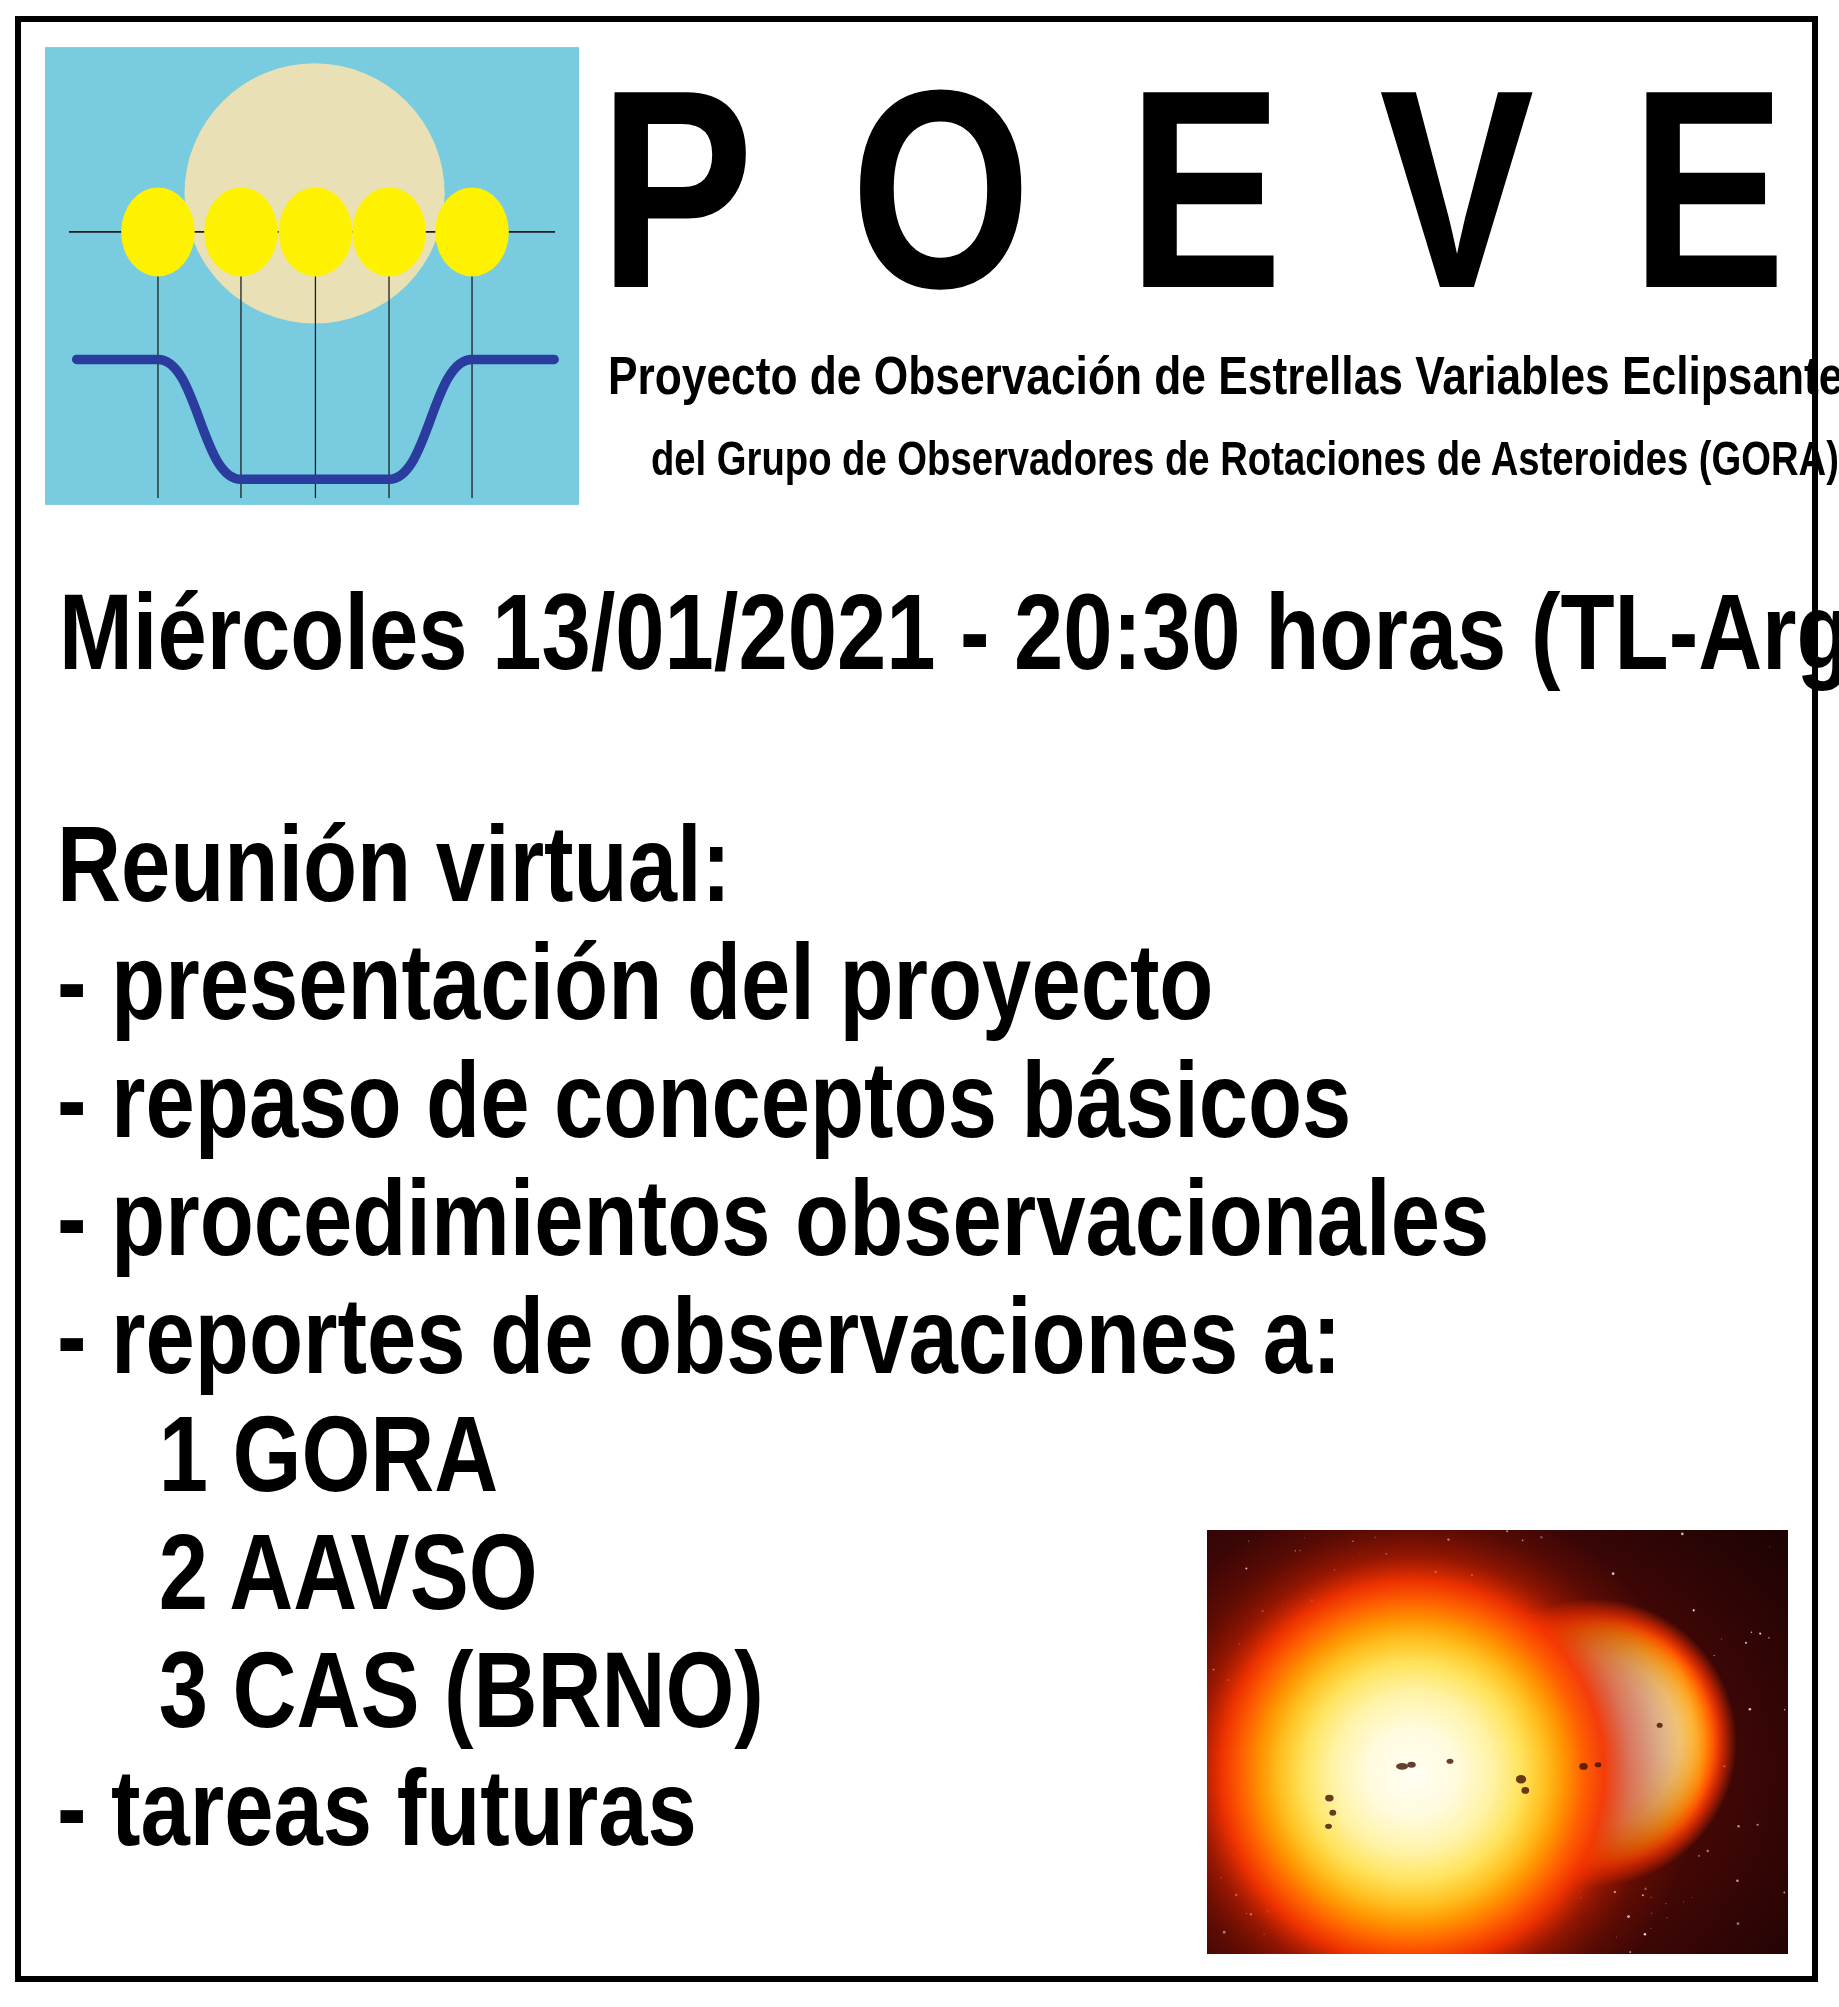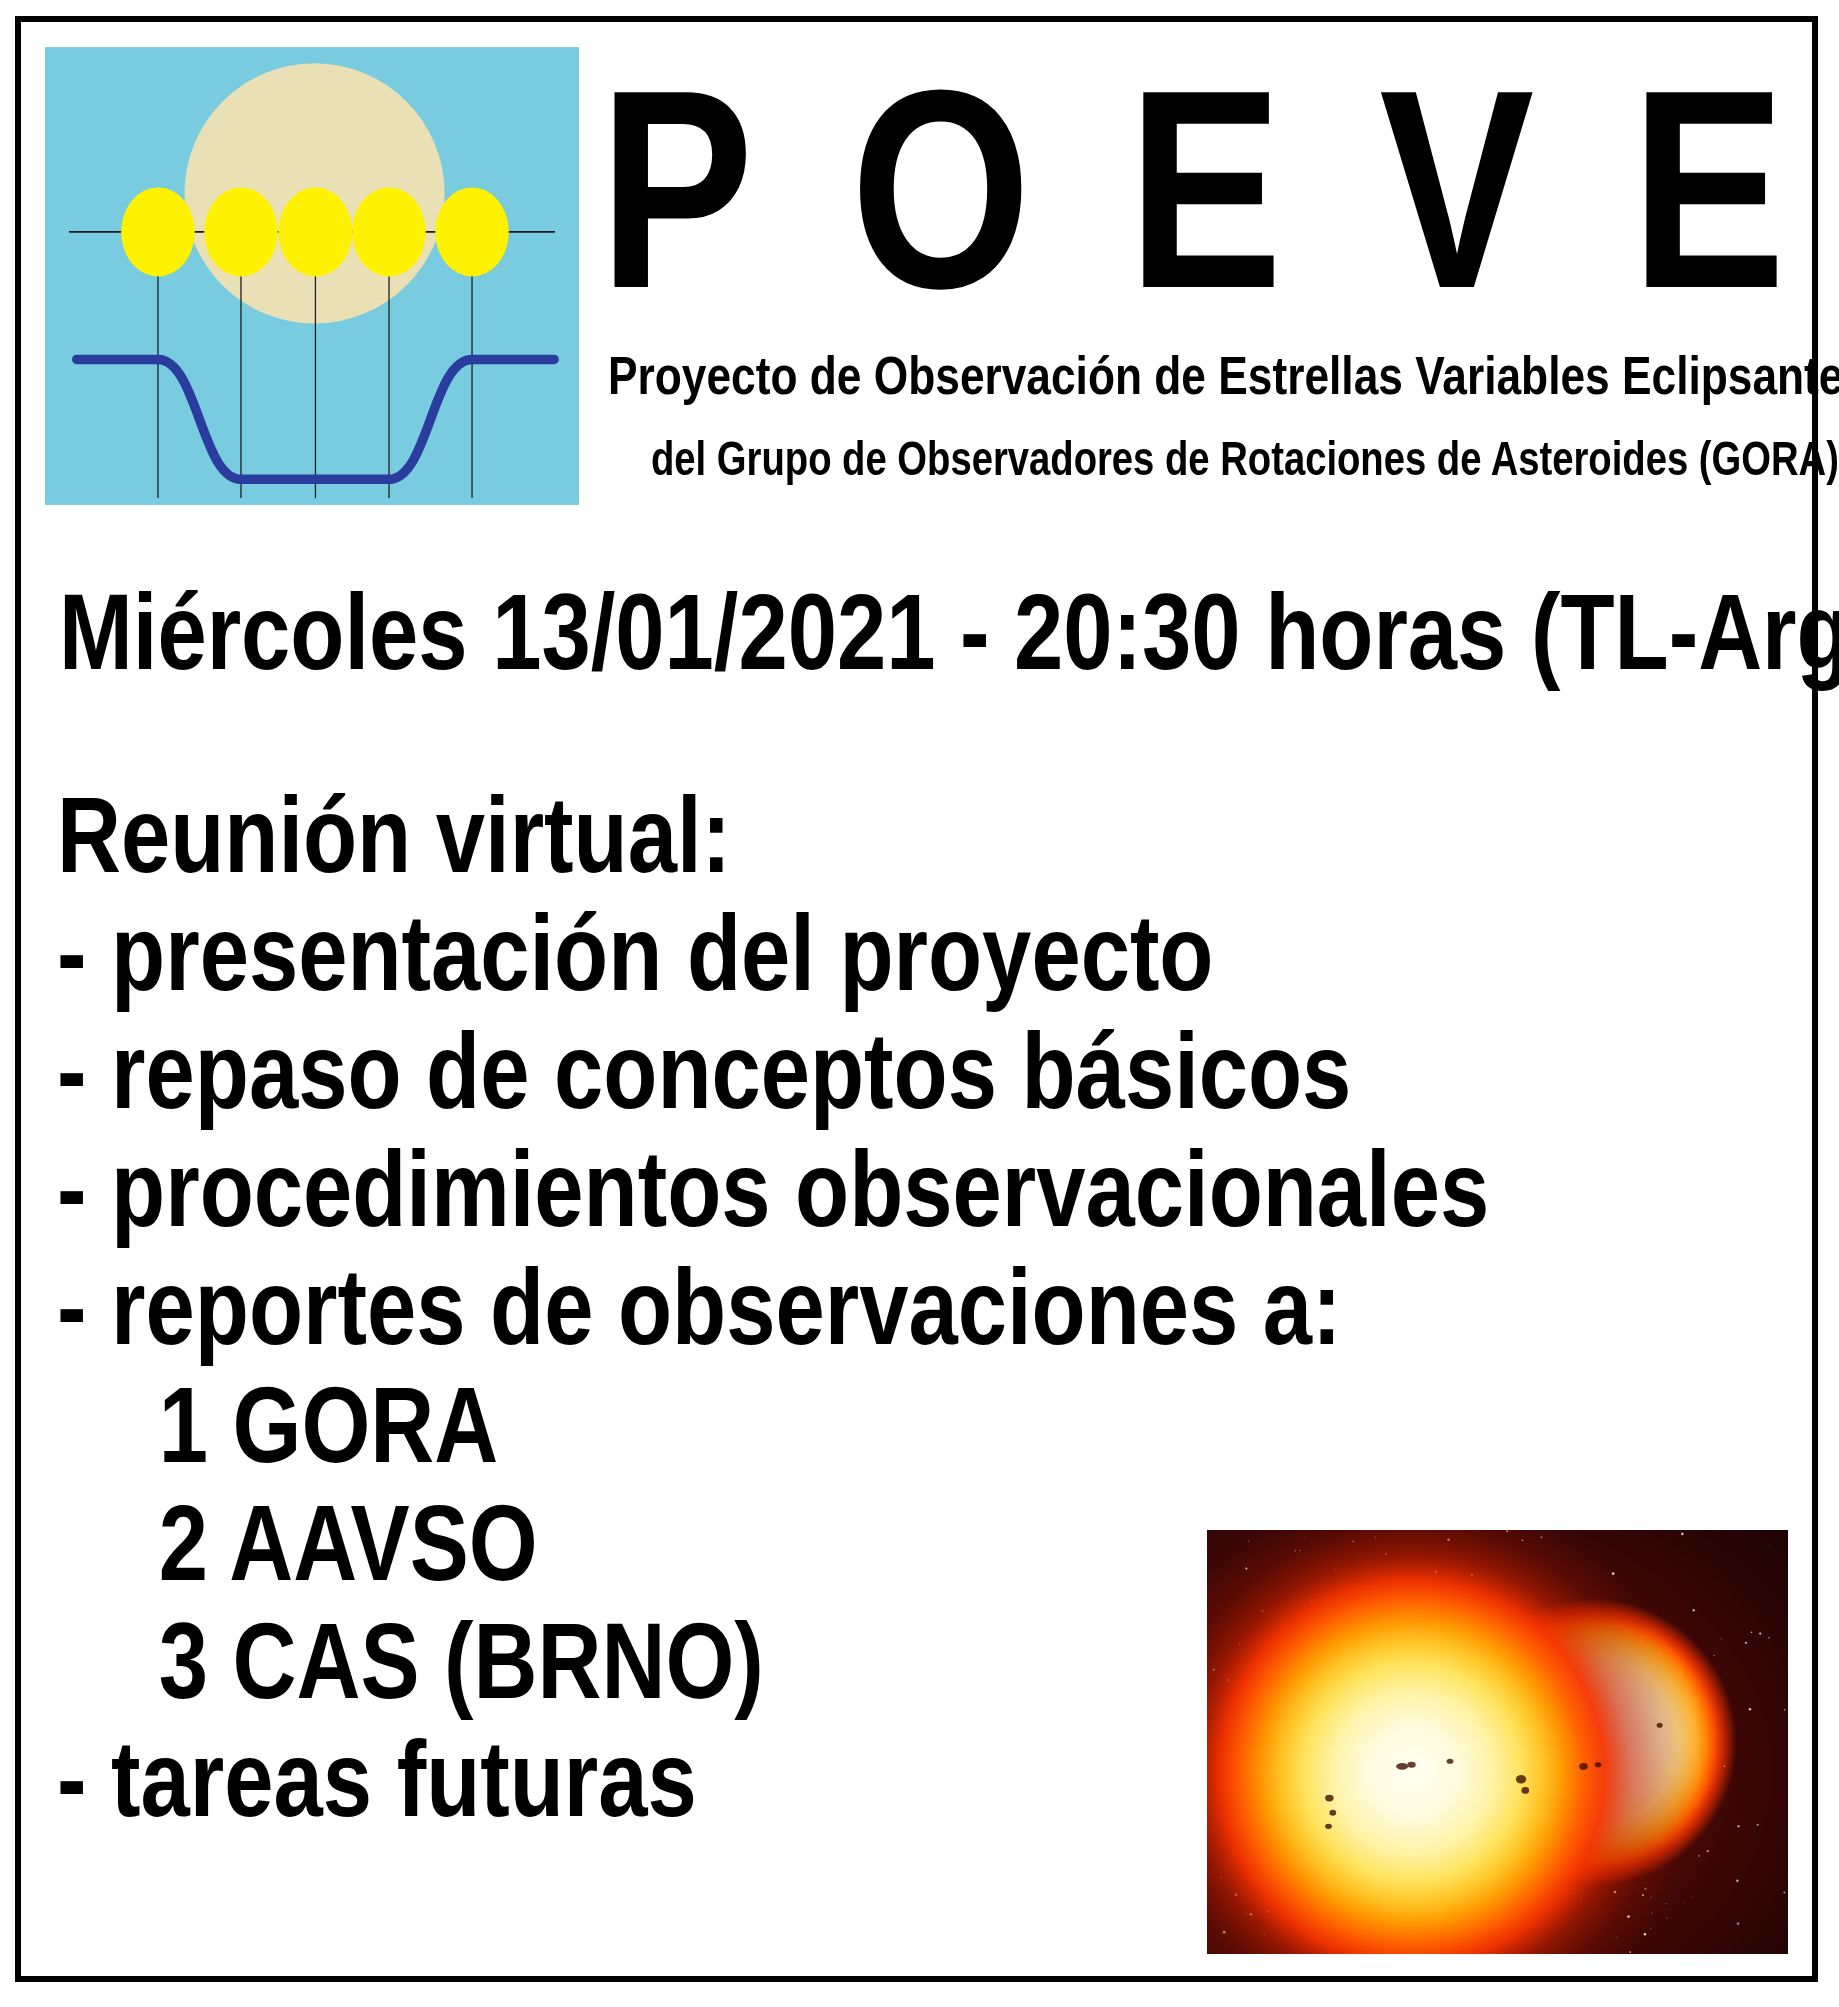--- a/index.html
+++ b/index.html
@@ -14,21 +14,21 @@
   .abs{position:absolute;white-space:nowrap;font-weight:bold;transform-origin:left top;}
   .logo{position:absolute;left:45px;top:47px;width:534px;height:458px;}
   .logo svg{display:block;width:100%;height:100%;}
   .title{
     left:599px;top:48px;font-size:283px;line-height:283px;
     letter-spacing:118px;transform:scale(0.82,1);
   }
   .sub1{left:608px;top:348px;font-size:54px;line-height:54px;transform:scale(0.82,1);}
   .sub2{left:651px;top:434px;font-size:49px;line-height:49px;transform:scale(0.78,1);}
   .dateline{left:59px;top:578px;font-size:108px;line-height:108px;transform:scale(0.82,1);}
-  .agenda{position:absolute;left:57px;top:776px;width:1455px;}
+  .agenda{position:absolute;left:57px;top:805px;width:1455px;}
   .agenda .line{
     height:118px;font-size:108px;line-height:118px;font-weight:bold;
     white-space:nowrap;transform:scale(0.82,1);transform-origin:left top;
   }
   .agenda .line.indent{padding-left:124px;}
   .photo{
     position:absolute;left:1207px;top:1530px;width:581px;height:424px;
     background:#1a0202;overflow:hidden;
   }
   .photo svg{display:block;width:100%;height:100%;}

